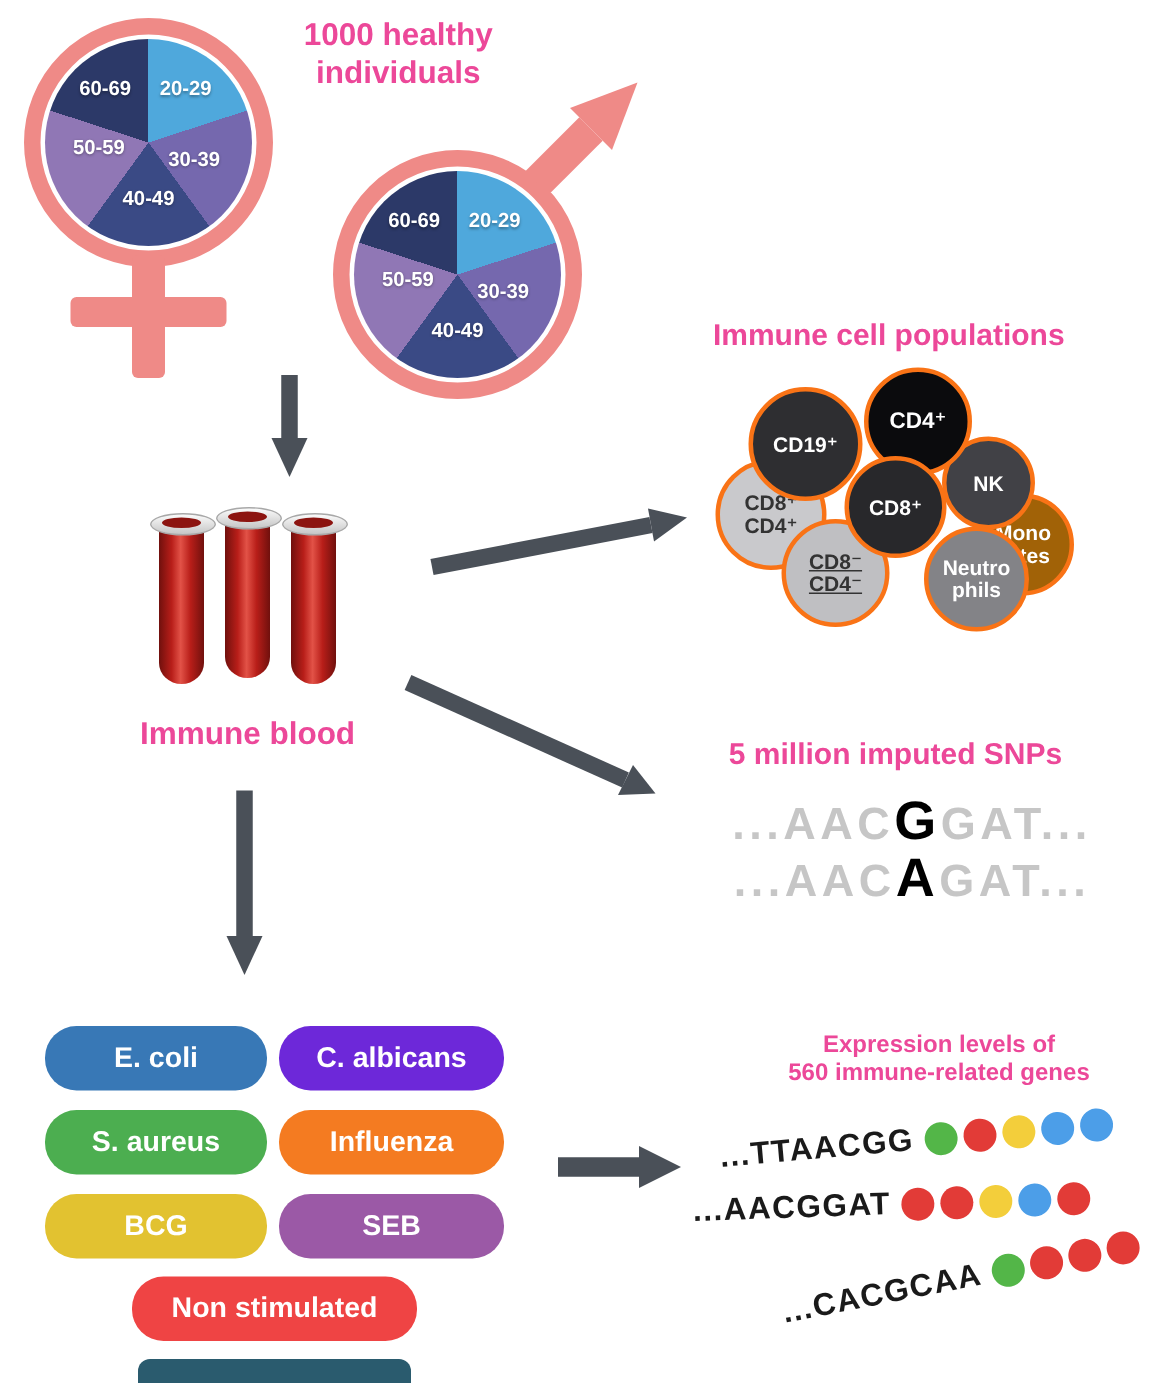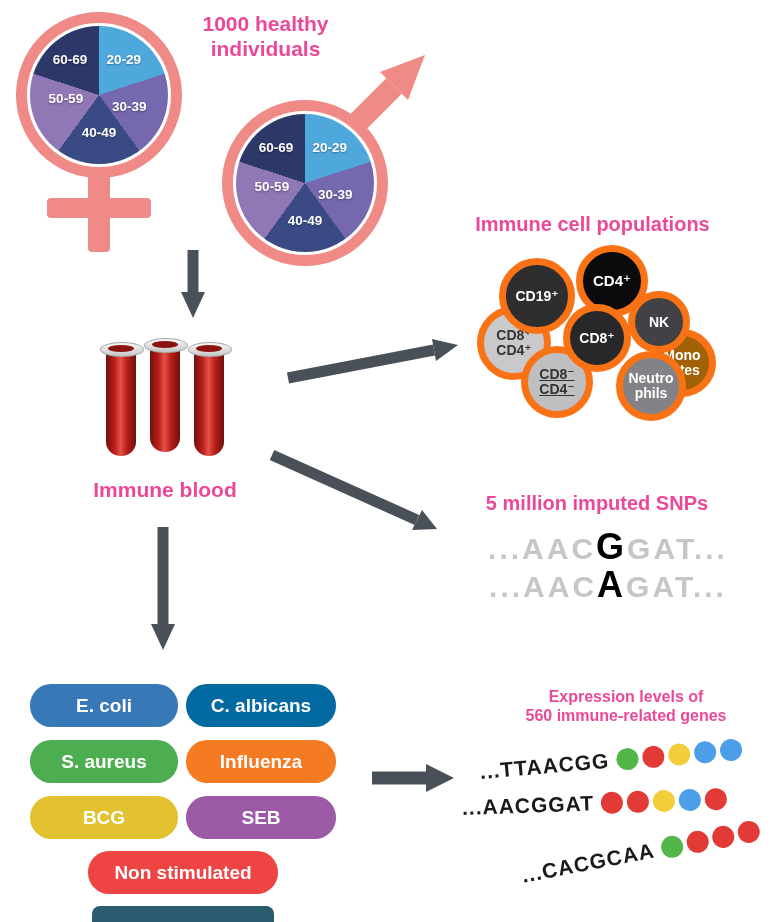--- a/index.html
+++ b/index.html
@@ -40,21 +40,21 @@
     background:linear-gradient(90deg,#70100d 0%,#b81e19 28%,#e25247 48%,#b81e19 70%,#70100d 100%);
     border-radius:6px 6px 15px 15px / 4px 4px 14px 14px; }
   .tube::before { content:""; position:absolute; top:-6px; left:-6px; width:42px; height:13px;
     background:linear-gradient(#fbfbfb,#c6c6c6); border:1px solid #a8a8a8; border-radius:50%; }
   .tube::after { content:""; position:absolute; top:-3px; left:2px; width:26px; height:7px; background:#8c1410; border-radius:50%; }
   .tube1 { left:106px; top:348px; }
   .tube2 { left:150px; top:344px; }
   .tube3 { left:194px; top:348px; }
 
   
-  .cell { position:absolute; border-radius:50%; border:7px solid #f97316; color:#fff; font-weight:700; font-size:14px;
+  .cell { position:absolute; border-radius:50%; border:3px solid #f97316; color:#fff; font-weight:700; font-size:14px;
     display:flex; align-items:center; justify-content:center; text-align:center; white-space:pre-line; line-height:1.05; }
   .cell.light { color:#333; }
   .c-cd19 { left:499px; top:258px; width:76px; height:76px; z-index:3; }
   .c-cd4  { left:576px; top:245px; width:72px; height:72px; z-index:5; font-size:15px; }
   .c-nk   { left:628px; top:291px; width:62px; height:62px; z-index:4; }
   .c-cd8  { left:563px; top:304px; width:68px; height:68px; z-index:6; }
   .c-dp   { left:477px; top:306px; width:74px; height:74px; z-index:2; }
   .c-mono { left:648px; top:329px; width:68px; height:68px; z-index:3; }
   .c-dn   { left:521px; top:346px; width:72px; height:72px; z-index:4; }
   .c-neu  { left:616px; top:351px; width:70px; height:70px; z-index:5; }
@@ -165,21 +165,21 @@
 
   <div class="title snp-title">5 million imputed SNPs</div>
   <div class="snp-seq seq1">
     <span class="ghost">...AAC</span><span class="snp-letter">G</span><span class="ghost">GAT...</span>
   </div>
   <div class="snp-seq seq2">
     <span class="ghost">...AAC</span><span class="snp-letter">A</span><span class="ghost">GAT...</span>
   </div>
 
   <div class="stim s1" style="background-color: rgb(56, 120, 182);">E. coli</div>
-  <div class="stim s2" style="background-color: #0369a1;">C. albicans</div>
+  <div class="stim s2" style="background-color: #6d28d9;">C. albicans</div>
   <div class="stim s3" style="background-color: rgb(76, 174, 80);">S. aureus</div>
   <div class="stim s4" style="background-color: rgb(244, 123, 33);">Influenza</div>
   <div class="stim s5" style="background-color: rgb(226, 194, 48);">BCG</div>
   <div class="stim s6" style="background-color: rgb(155, 89, 166);">SEB</div>
   <div class="stim s7" style="background-color: #ef4444;">Non stimulated</div>
 
   <div class="title expr-title">Expression levels of
 560 immune-related genes</div>
 
   <div class="expr-row er1">

